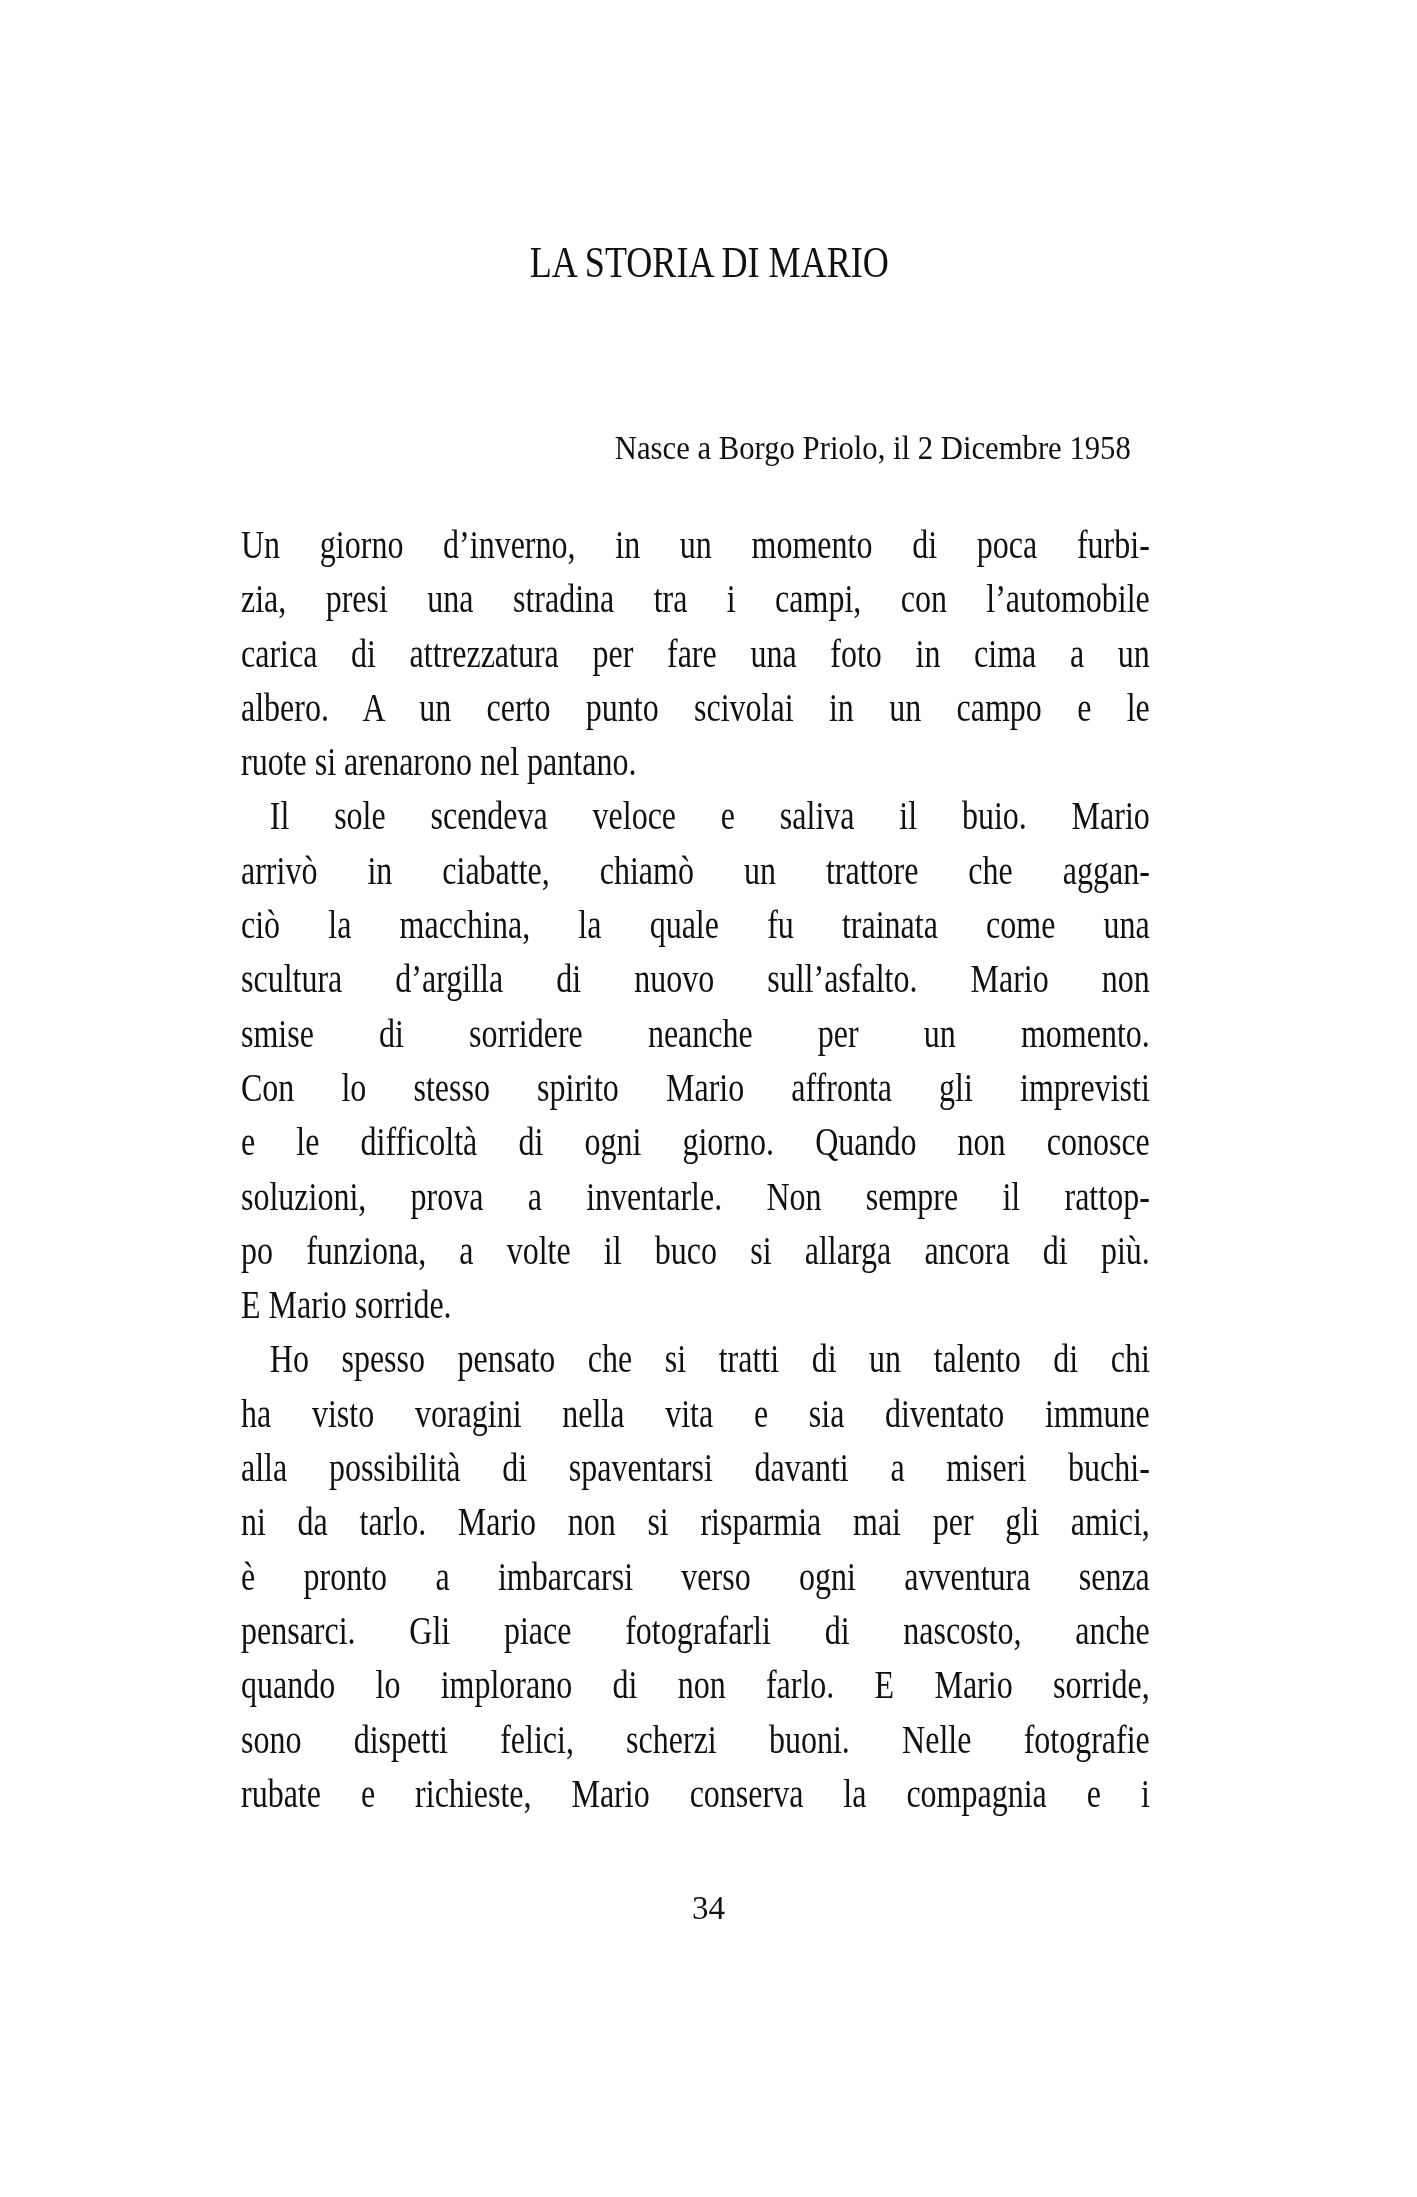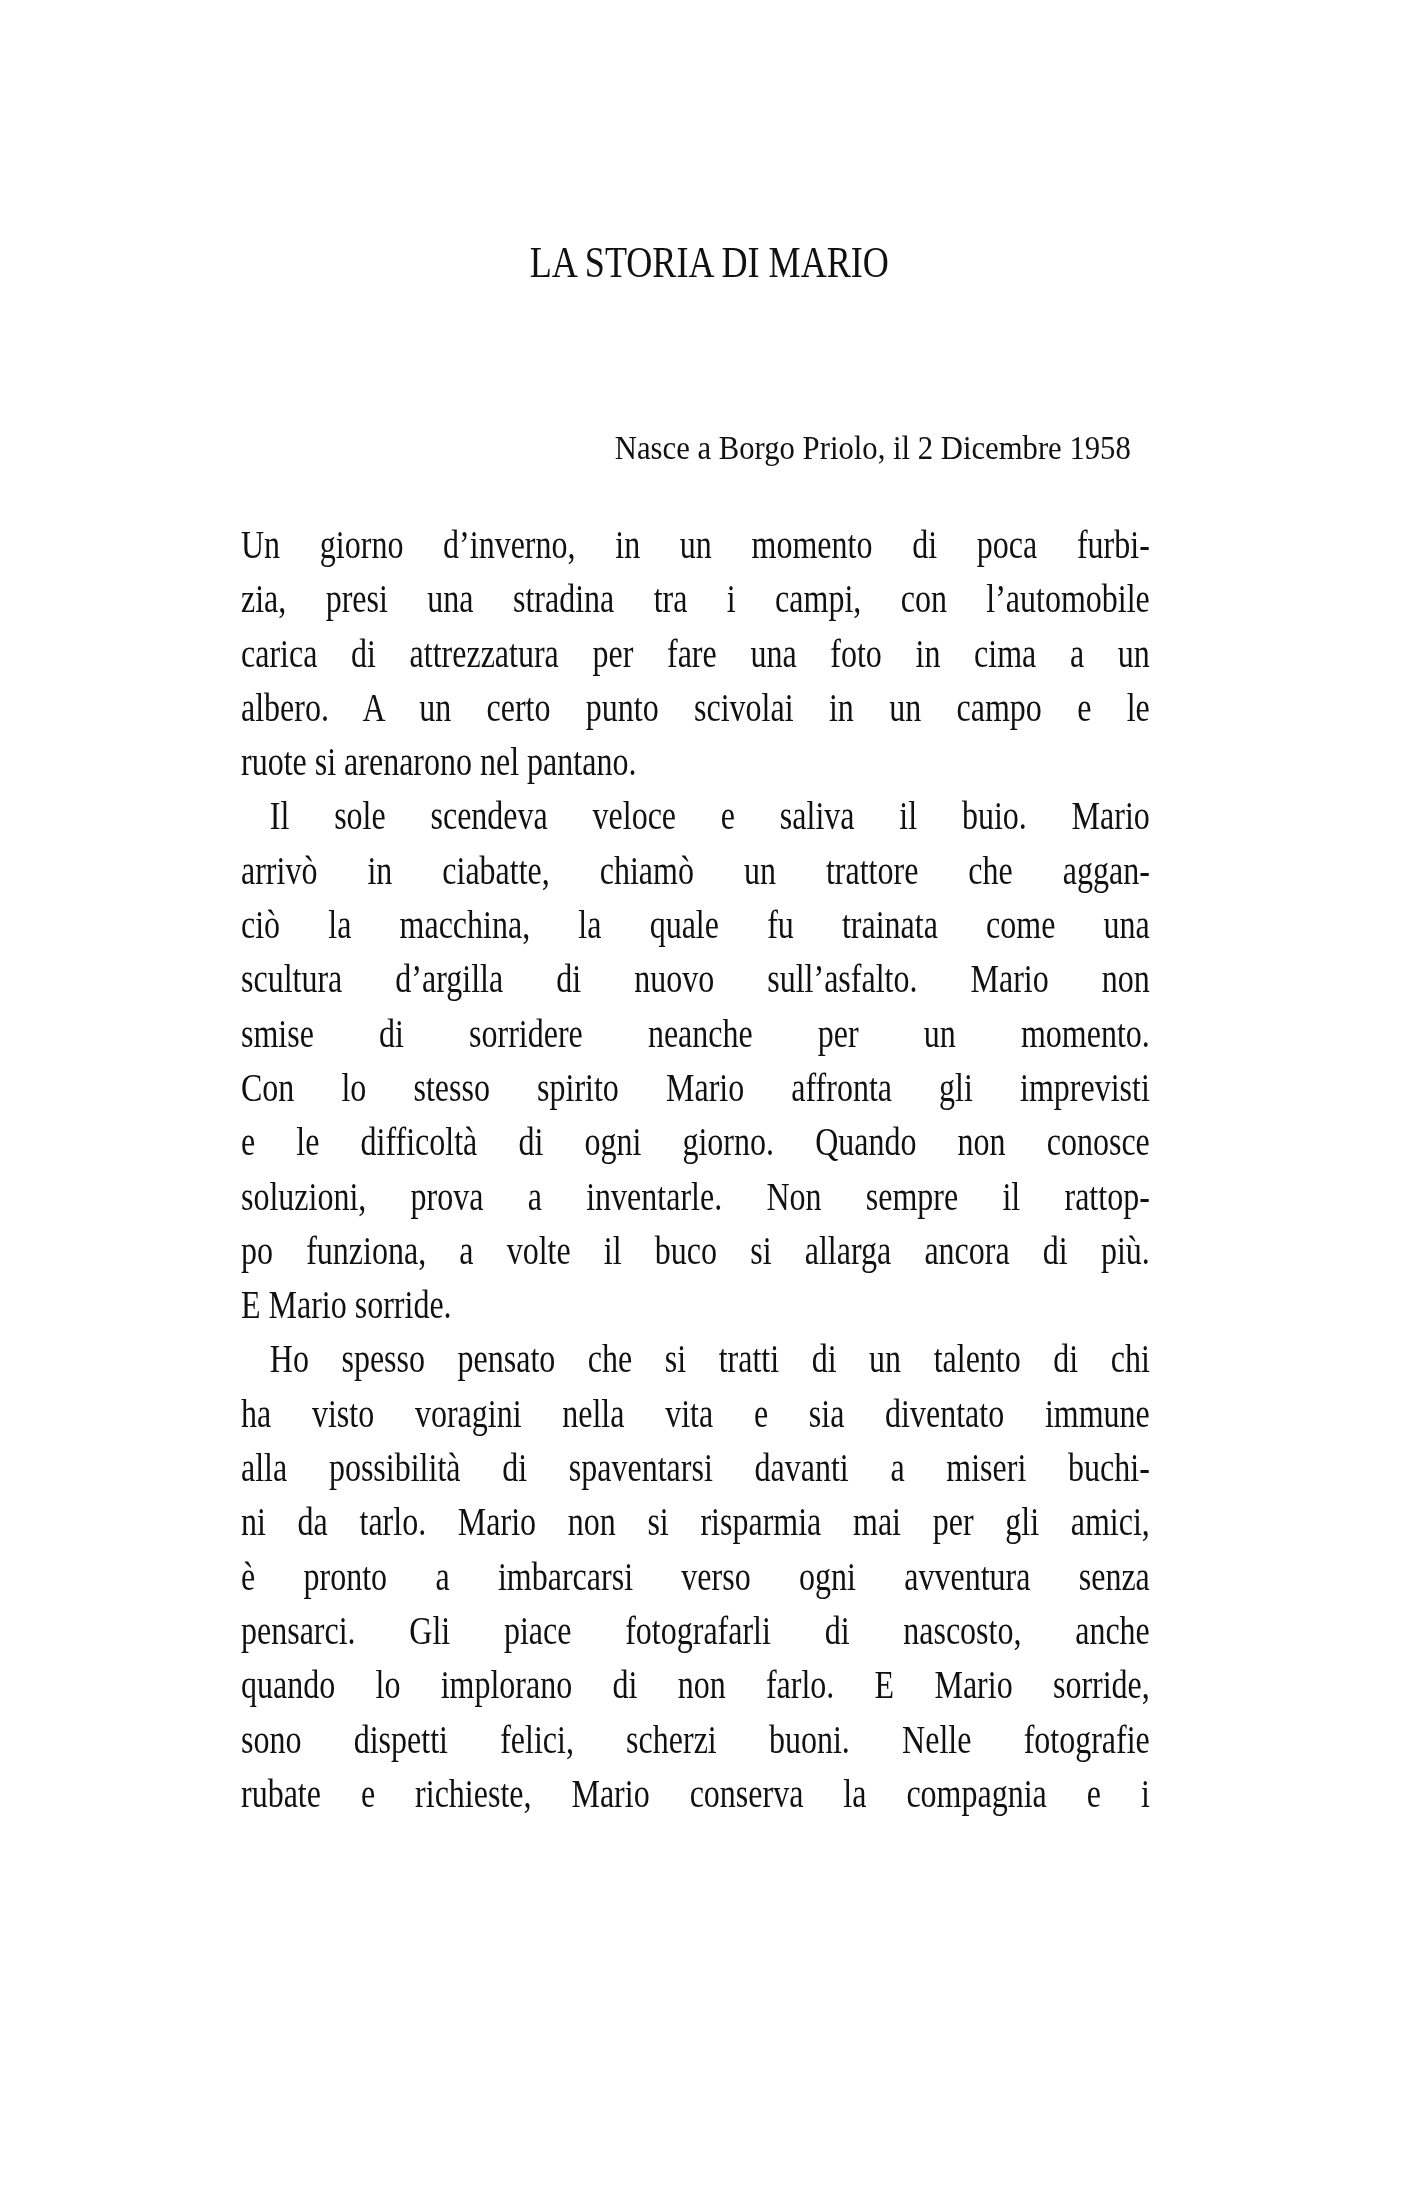--- a/index.html
+++ b/index.html
@@ -115,13 +115,14 @@
       <span class="line">alla possibilità di spaventarsi davanti a miseri buchi-</span>
       <span class="line">ni da tarlo. Mario non si risparmia mai per gli amici,</span>
       <span class="line">è pronto a imbarcarsi verso ogni avventura senza</span>
       <span class="line">pensarci. Gli piace fotografarli di nascosto, anche</span>
       <span class="line">quando lo implorano di non farlo. E Mario sorride,</span>
       <span class="line">sono dispetti felici, scherzi buoni. Nelle fotografie</span>
       <span class="line">rubate e richieste, Mario conserva la compagnia e i</span>
     </div>
   </div>
 
+  <div class="page-number">34</div>
 </div>
 
 </body></html>

